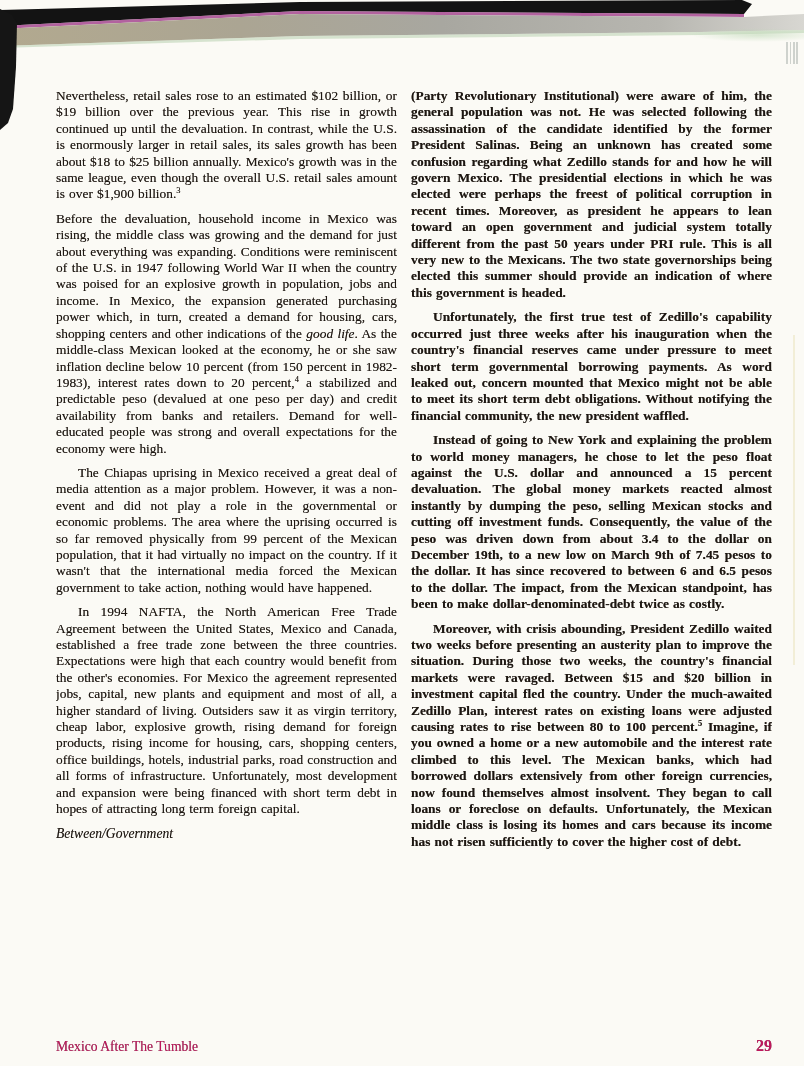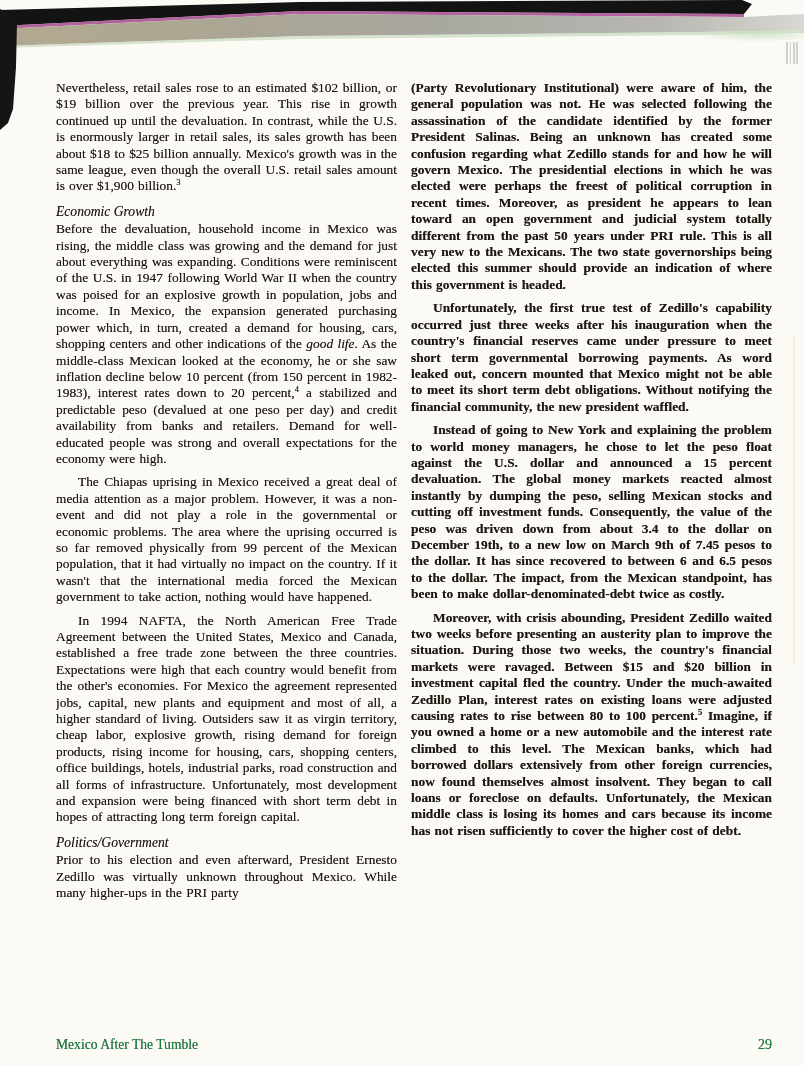--- a/index.html
+++ b/index.html
@@ -10,41 +10,41 @@
   }
   
   .content{
     position:absolute;left:56px;top:80px;width:716px;height:954px;
     display:flex;gap:14px;overflow:hidden;
   }
   .col{color:#1d1712;}
   .col-left{width:341px;}
   .col-right{width:361px;font-weight:bold;}
   .para{
-    margin:0 0 7px 0;text-align:justify;
+    margin:8px 0 7px 0;text-align:justify;
     font-size:13.4px;line-height:16.4px;color:#1d1712;
     text-shadow:0 0 .4px rgba(25,16,8,.55);
     word-spacing:.06em;
   }
   .para.indent{text-indent:22px;}
   .subhead{
     margin:9px 0 1px 0;font-style:italic;
     font-size:13.6px;line-height:16.4px;color:#1d1712;
     text-shadow:0 0 .4px rgba(25,16,8,.5);
   }
   .para sup{font-size:8.5px;line-height:0;letter-spacing:0;}
   .para i{}
   
   .footer{
     position:absolute;left:56px;top:1037px;width:716px;
     display:flex;justify-content:space-between;align-items:baseline;
-    color:#15803d;text-shadow:0 0 .4px rgba(25,16,8,.55);
+    color:#be185d;text-shadow:0 0 .4px rgba(25,16,8,.55);
   }
   .running-title{font-size:13.6px;}
-  .page-num{font-weight:normal;font-size:14px;}
+  .page-num{font-weight:bold;font-size:16px;}
   
   .art{position:absolute;pointer-events:none;}
   .art-black{
     left:0;top:0;width:804px;height:30px;background:#131313;
     clip-path:polygon(0 10px,300px 2px,742px 0,752px 4px,744px 14px,300px 11px,0 26px);
   }
   .art-magenta{
     left:0;top:0;width:804px;height:34px;background:#a4468f;opacity:.85;
     clip-path:polygon(0 26px,300px 11px,744px 14px,744px 17px,300px 14px,0 29px);
   }
@@ -72,26 +72,24 @@
   .art-yline{
     left:793px;top:335px;width:2px;height:330px;background:rgba(226,214,160,.35);
   }
 </style>
 </head>
 <body>
 
 <div class="content">
   <div class="col col-left">
       <p class="para"><span>Nevertheless, retail sales rose to an estimated $102 billion, or $19 billion over the previous year. This rise in growth continued up until the devaluation. In contrast, while the U.S. is enormously larger in retail sales, its sales growth has been about $18 to $25 billion annually. Mexico's growth was in the same league, even though the overall U.S. retail sales amount is over $1,900 billion.</span><sup>3</sup></p>
-      <p class="subhead"><span>Economic Growth</span></p>
       <p class="para"><span>Before the devaluation, household income in Mexico was rising, the middle class was growing and the demand for just about everything was expanding. Conditions were reminiscent of the U.S. in 1947 following World War II when the country was poised for an explosive growth in population, jobs and income. In Mexico, the expansion generated purchasing power which, in turn, created a demand for housing, cars, shopping centers and other indications of the </span><i>good life</i><span>. As the middle-class Mexican looked at the economy, he or she saw inflation decline below 10 percent (from 150 percent in 1982-1983), interest rates down to 20 percent,</span><sup>4</sup><span> a stabilized and predictable peso (devalued at one peso per day) and credit availability from banks and retailers. Demand for well-educated people was strong and overall expectations for the economy were high.</span></p>
       <p class="para indent"><span>The Chiapas uprising in Mexico received a great deal of media attention as a major problem. However, it was a non-event and did not play a role in the governmental or economic problems. The area where the uprising occurred is so far removed physically from 99 percent of the Mexican population, that it had virtually no impact on the country. If it wasn't that the international media forced the Mexican government to take action, nothing would have happened.</span></p>
       <p class="para indent"><span>In 1994 NAFTA, the North American Free Trade Agreement between the United States, Mexico and Canada, established a free trade zone between the three countries. Expectations were high that each country would benefit from the other's economies. For Mexico the agreement represented jobs, capital, new plants and equipment and most of all, a higher standard of living. Outsiders saw it as virgin territory, cheap labor, explosive growth, rising demand for foreign products, rising income for housing, cars, shopping centers, office buildings, hotels, industrial parks, road construction and all forms of infrastructure. Unfortunately, most development and expansion were being financed with short term debt in hopes of attracting long term foreign capital.</span></p>
-      <p class="subhead"><span>Politics/Government</span></p>
-      <p class="para"><span>Prior to his election and even afterward, President Ernesto Zedillo was virtually unknown throughout Mexico. While many higher-ups in the PRI party</span></p>
+      <p class="subhead"><span>Between/Government</span></p>
     </div>
   <div class="col col-right">
       <p class="para"><span>(Party Revolutionary Institutional) were aware of him, the general population was not. He was selected following the assassination of the candidate identified by the former President Salinas. Being an unknown has created some confusion regarding what Zedillo stands for and how he will govern Mexico. The presidential elections in which he was elected were perhaps the freest of political corruption in recent times. Moreover, as president he appears to lean toward an open government and judicial system totally different from the past 50 years under PRI rule. This is all very new to the Mexicans. The two state governorships being elected this summer should provide an indication of where this government is headed.</span></p>
       <p class="para indent"><span>Unfortunately, the first true test of Zedillo's capability occurred just three weeks after his inauguration when the country's financial reserves came under pressure to meet short term governmental borrowing payments. As word leaked out, concern mounted that Mexico might not be able to meet its short term debt obligations. Without notifying the financial community, the new president waffled.</span></p>
       <p class="para indent"><span>Instead of going to New York and explaining the problem to world money managers, he chose to let the peso float against the U.S. dollar and announced a 15 percent devaluation. The global money markets reacted almost instantly by dumping the peso, selling Mexican stocks and cutting off investment funds. Consequently, the value of the peso was driven down from about 3.4 to the dollar on December 19th, to a new low on March 9th of 7.45 pesos to the dollar. It has since recovered to between 6 and 6.5 pesos to the dollar. The impact, from the Mexican standpoint, has been to make dollar-denominated-debt twice as costly.</span></p>
       <p class="para indent"><span>Moreover, with crisis abounding, President Zedillo waited two weeks before presenting an austerity plan to improve the situation. During those two weeks, the country's financial markets were ravaged. Between $15 and $20 billion in investment capital fled the country. Under the much-awaited Zedillo Plan, interest rates on existing loans were adjusted causing rates to rise between 80 to 100 percent.</span><sup>5</sup><span> Imagine, if you owned a home or a new automobile and the interest rate climbed to this level. The Mexican banks, which had borrowed dollars extensively from other foreign currencies, now found themselves almost insolvent. They began to call loans or foreclose on defaults. Unfortunately, the Mexican middle class is losing its homes and cars because its income has not risen sufficiently to cover the higher cost of debt.</span></p>
     </div>
 </div>
 
 <div class="footer">

